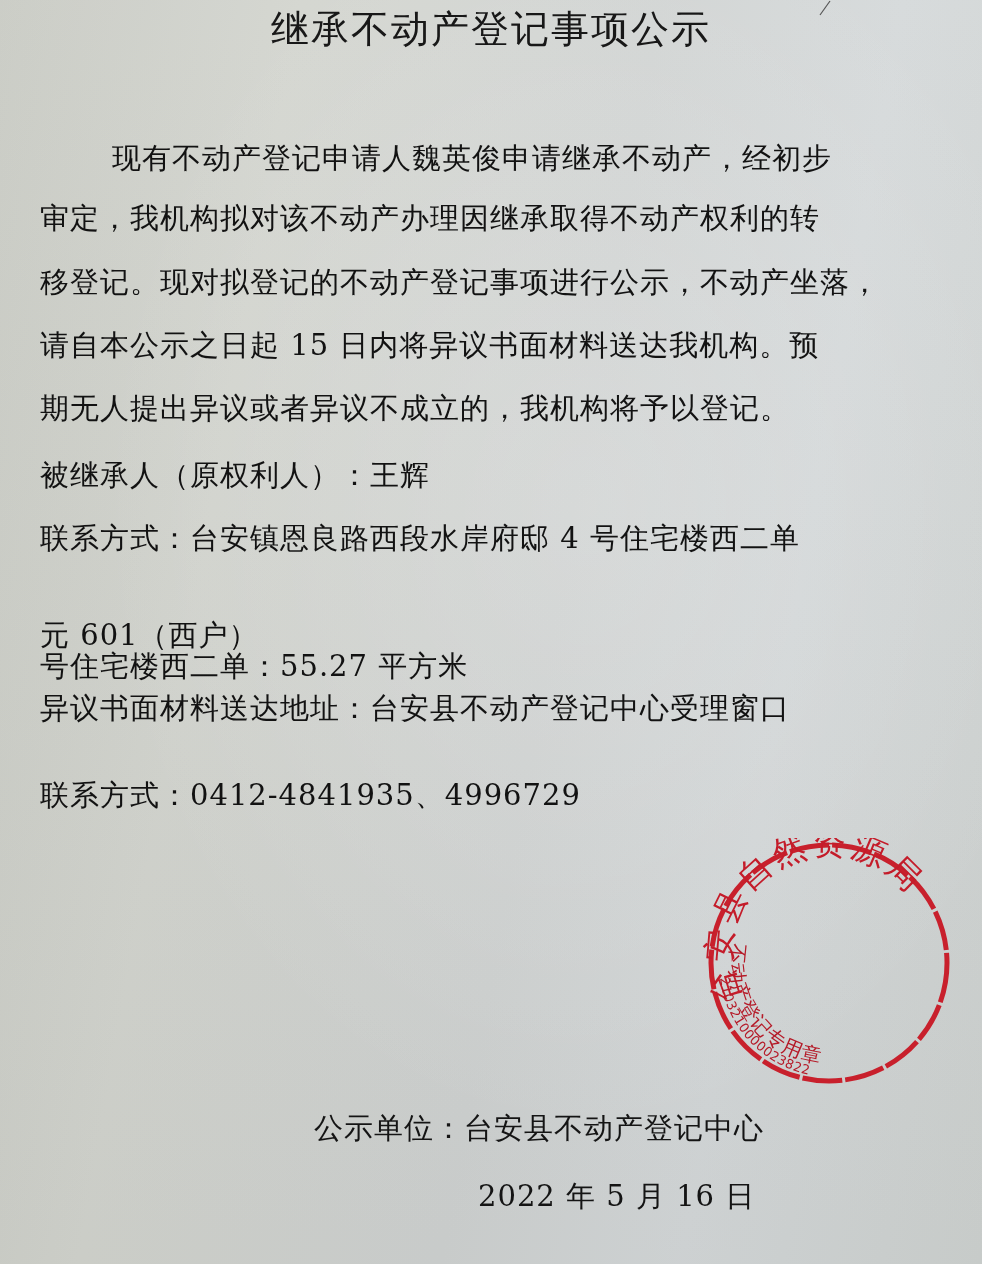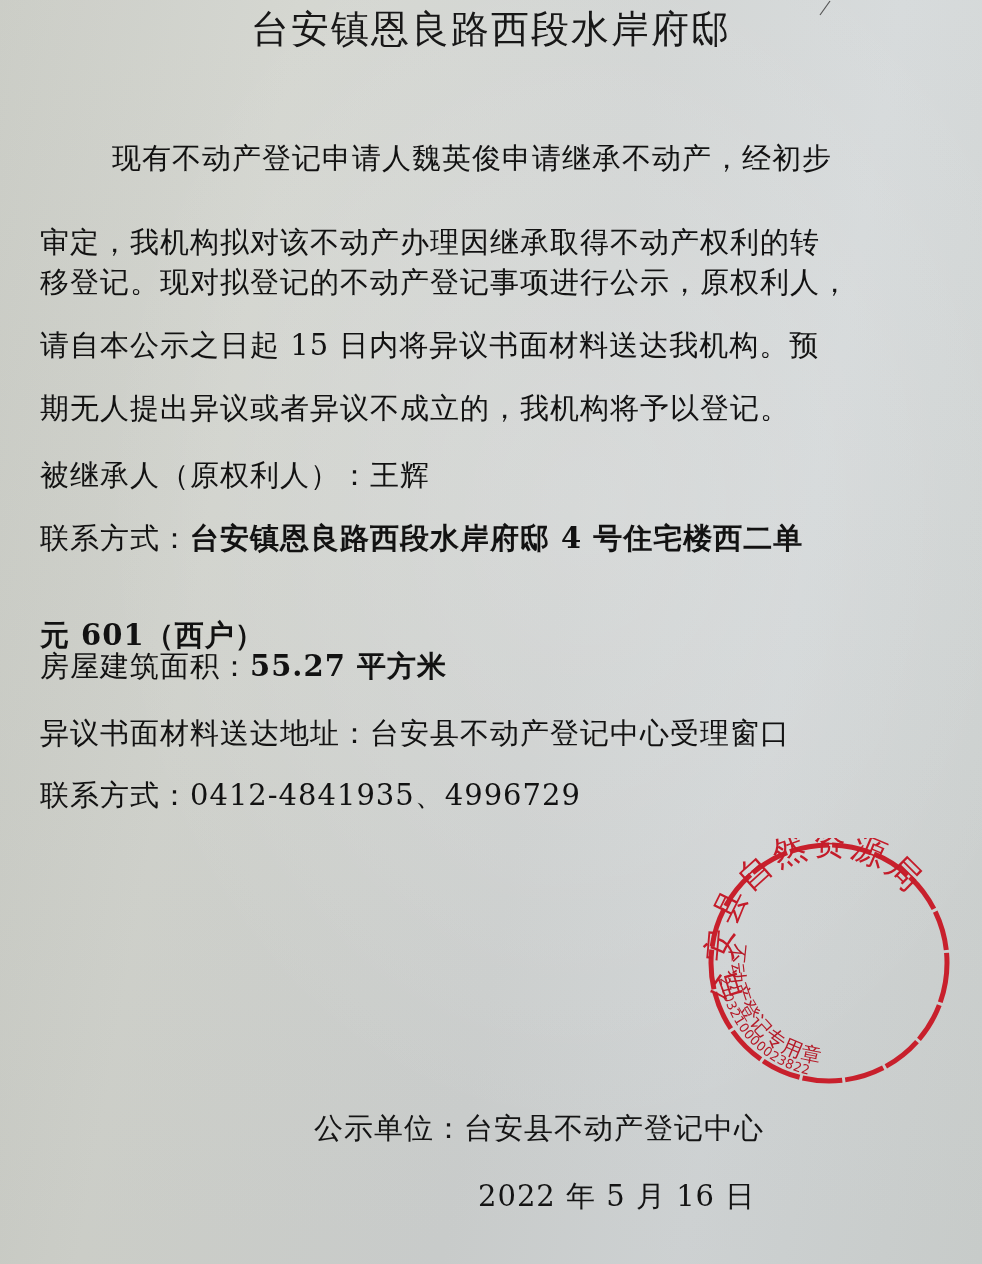--- a/index.html
+++ b/index.html
@@ -36,21 +36,21 @@
     .line {
       position: absolute;
       left: 40px;
       font-size: 29px;
       line-height: 40px;
       letter-spacing: 1px;
       white-space: nowrap;
       color: #121212;
     }
     .indent { left: 112px; }
-    .bold { font-weight: bold; }
+    .bold { font-weight: normal; }
     .footer {
       position: absolute;
       font-size: 29px;
       line-height: 40px;
       letter-spacing: 1px;
       white-space: nowrap;
     }
     .stamp {
       position: absolute;
       left: 700px;
@@ -68,42 +68,42 @@
   </style>
 </head>
 <body>
 
 <div class="paper"></div>
 
 <svg class="pen-mark" viewBox="0 0 16 16">
   <line x1="2" y1="15" x2="12" y2="1" stroke="#555" stroke-width="1.2"></line>
 </svg>
 
-<div class="title">台安镇恩良路西段水岸府邸</div>
+<div class="title">继承不动产登记事项公示</div>
 
 <div class="line indent" style="top:138px;">现有不动产登记申请人魏英俊申请继承不动产，经初步</div>
-<div class="line" style="top:198px;margin-top:24px;">审定，我机构拟对该不动产办理因继承取得不动产权利的转</div>
-<div class="line" style="top:262px;">移登记。现对拟登记的不动产登记事项进行公示，原权利人，</div>
+<div class="line" style="top:198px;">审定，我机构拟对该不动产办理因继承取得不动产权利的转</div>
+<div class="line" style="top:262px;">移登记。现对拟登记的不动产登记事项进行公示，不动产坐落，</div>
 <div class="line" style="top:325px;">请自本公示之日起 15 日内将异议书面材料送达我机构。预</div>
 <div class="line" style="top:388px;">期无人提出异议或者异议不成立的，我机构将予以登记。</div>
 
 <div class="line" style="top:455px;">
   <span>被继承人（原权利人）：</span><span>王辉</span>
 </div>
 
 <div class="line" style="top:518px;">
   <span>联系方式：</span><span class="bold">台安镇恩良路西段水岸府邸 4 号住宅楼西二单</span>
 </div>
 <div class="line bold" style="top:615px;">元 601（西户）</div>
 
 <div class="line" style="top:646px;">
-  <span>房屋建筑面积：</span><span class="bold">55.27 平方米</span>
+  <span>号住宅楼西二单：</span><span class="bold">55.27 平方米</span>
 </div>
 
-<div class="line" style="top:713px;">
+<div class="line" style="top:688px;">
   <span>异议书面材料送达地址：</span><span>台安县不动产登记中心受理窗口</span>
 </div>
 
 <div class="line" style="top:775px;">
   <span>联系方式：</span><span>0412-4841935、4996729</span>
 </div>
 
 <svg class="stamp" viewBox="0 0 258 250">
   <defs>
     <path id="outerArc" d="M 42 160 A 98 98 0 1 1 220 150"></path>

